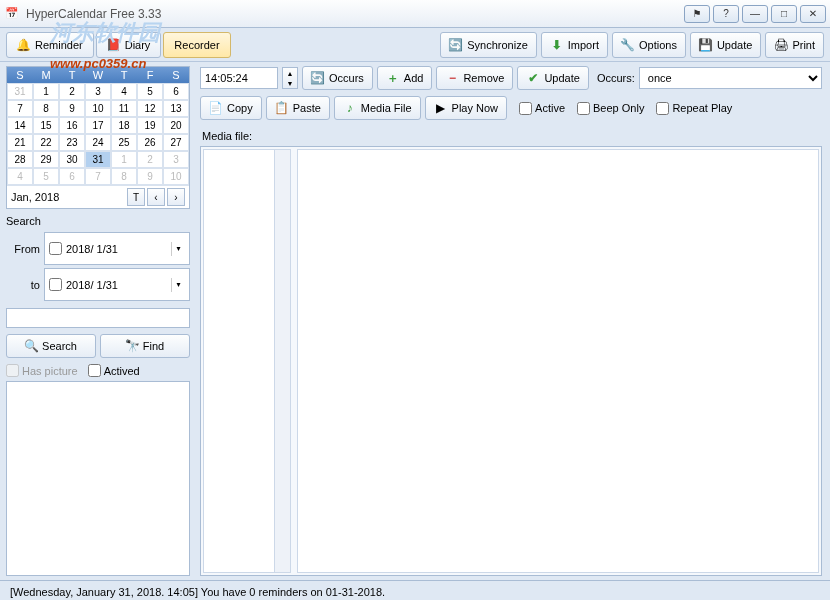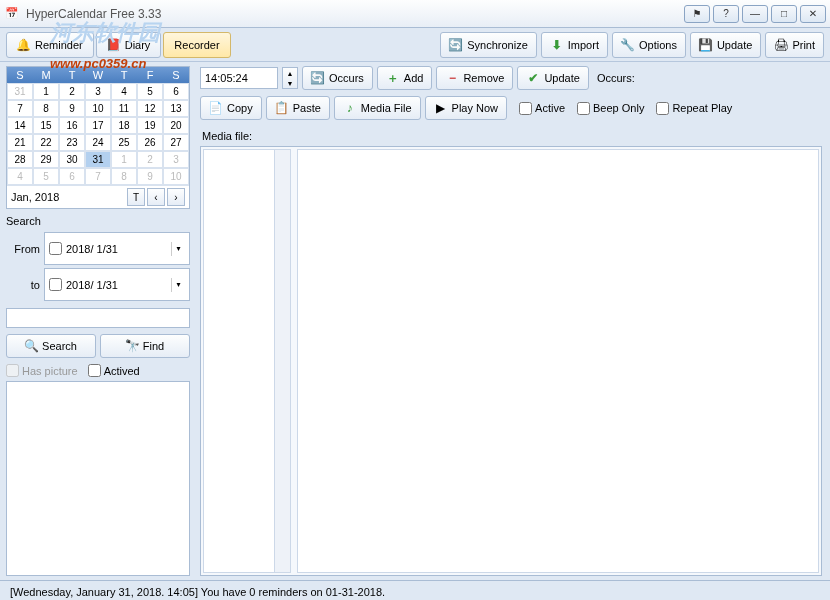--- a/index.html
+++ b/index.html
@@ -257,20 +257,23 @@
       </div>
       <div class="act-btn">
         <span class="ic ic-red">−</span>
         <span>Remove</span>
       </div>
       <div class="act-btn">
         <span class="ic ic-green">✔</span>
         <span>Update</span>
       </div>
       <span class="occurs-label">Occurs:</span>
+      <select class="occurs-select">
+        <option>once</option>
+      </select>
     </div>
     <div class="action-row">
       <div class="act-btn">
         <span class="ic">📄</span>
         <span>Copy</span>
       </div>
       <div class="act-btn">
         <span class="ic">📋</span>
         <span>Paste</span>
       </div>

